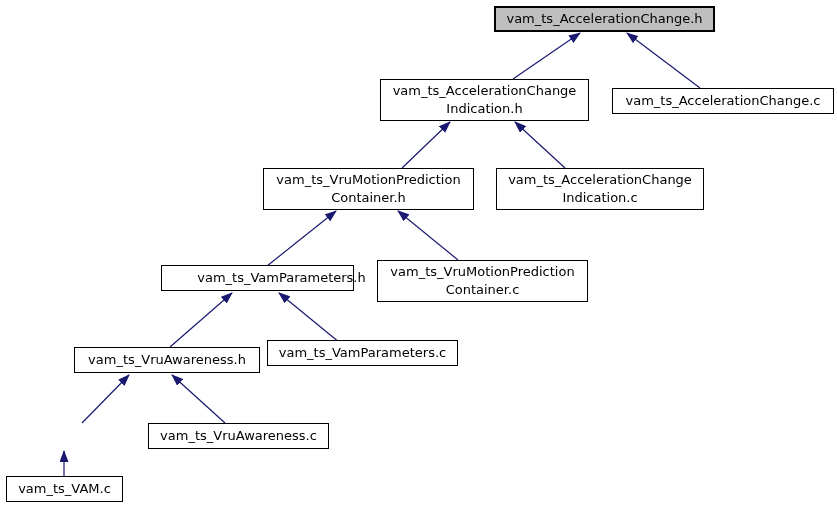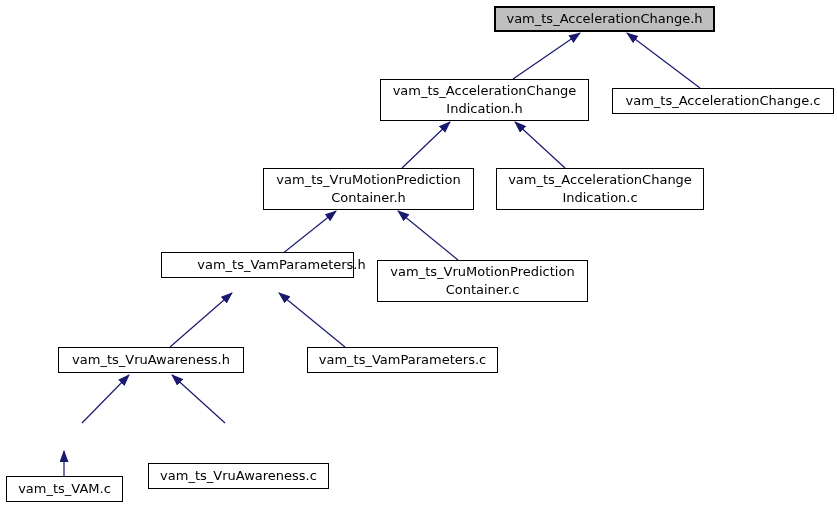--- a/index.html
+++ b/index.html
@@ -72,27 +72,27 @@
 Indication.h</div>
 
   <div class="node" style="left:612px; top:88px; width:222px; height:26px;text-align:center;">vam_ts_AccelerationChange.c</div>
 
   <div class="node" style="left:263px; top:168px; width:211px; height:42px;">vam_ts_VruMotionPrediction
 Container.h</div>
 
   <div class="node" style="left:496px; top:168px; width:208px; height:42px;">vam_ts_AccelerationChange
 Indication.c</div>
 
-  <div class="node" style="left:161px; top:252px; width:193px; height:26px;padding-left:48px;">vam_ts_VamParameters.h</div>
+  <div class="node" style="left:161px; top:265px; width:193px; height:26px;padding-left:48px;">vam_ts_VamParameters.h</div>
 
   <div class="node" style="left:377px; top:260px; width:211px; height:42px;">vam_ts_VruMotionPrediction
 Container.c</div>
 
-  <div class="node" style="left:58px; top:347px; width:186px; height:26px;">vam_ts_VruAwareness.h</div>
+  <div class="node" style="left:74px; top:347px; width:186px; height:26px;">vam_ts_VruAwareness.h</div>
 
-  <div class="node" style="left:267px; top:347px; width:191px; height:26px;margin-left:40px;">vam_ts_VamParameters.c</div>
+  <div class="node" style="left:267px; top:340px; width:191px; height:26px;">vam_ts_VamParameters.c</div>
 
 
-  <div class="node" style="left:148px; top:423px; width:181px; height:26px;margin-top:40px;">vam_ts_VruAwareness.c</div>
+  <div class="node" style="left:148px; top:423px; width:181px; height:26px;">vam_ts_VruAwareness.c</div>
 
   <div class="node" style="left:6px; top:476px; width:117px; height:26px;">vam_ts_VAM.c</div>
 
 </div>
 
 </body></html>

